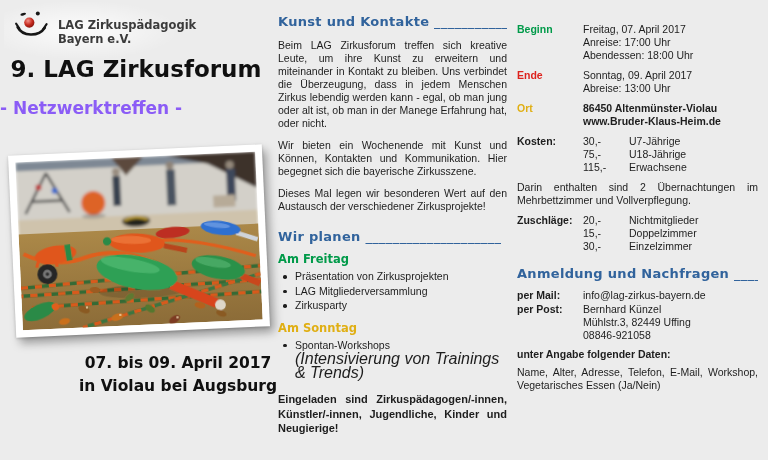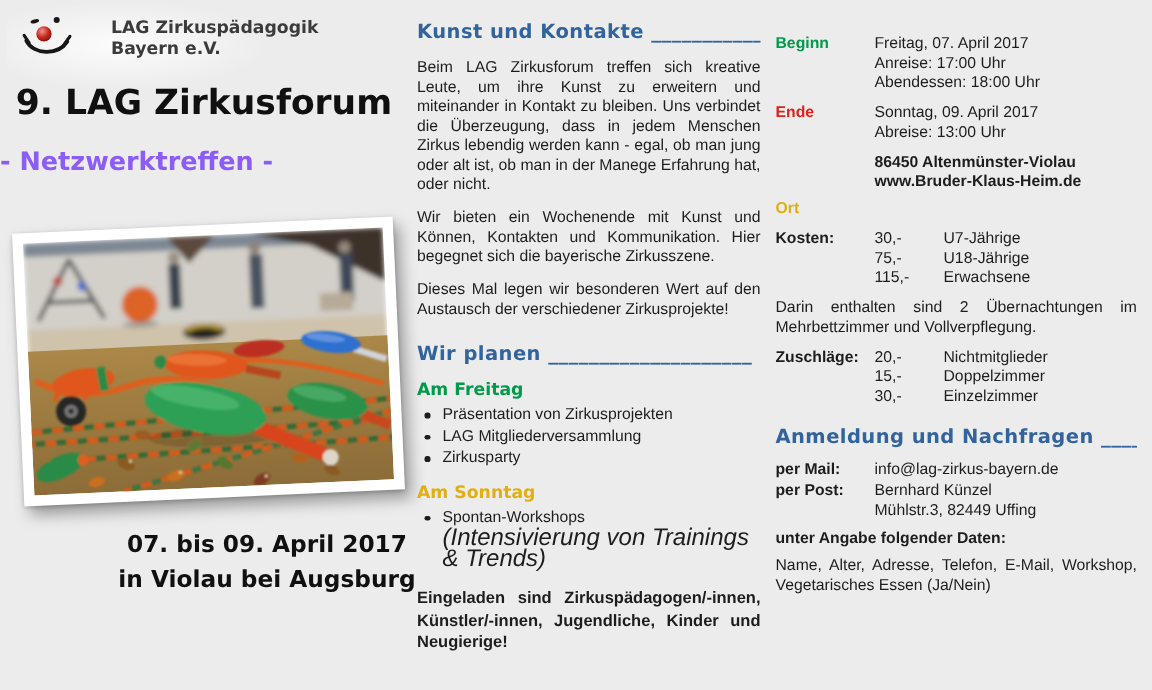--- a/index.html
+++ b/index.html
@@ -2,21 +2,21 @@
 <html><head>
 <meta charset="utf-8">
 <style>
   html,body{margin:0;padding:0;}
   .page{
     position:relative;width:768px;height:460px;overflow:hidden;
     background:#ececec;
     font-family:"Liberation Sans",sans-serif;color:#1d1d1d;
   }
   
-  .logo{position:absolute;left:14px;top:8px;display:flex;align-items:flex-start;gap:24px;}
+  .logo{position:absolute;left:14px;top:8px;display:flex;align-items:flex-end;gap:8px;}
   .logo::before{content:"";position:absolute;left:-10px;top:-6px;width:170px;height:56px;
     background:radial-gradient(ellipse at 45% 50%, rgba(255,255,255,.85) 0%, rgba(255,255,255,0) 75%);
     pointer-events:none;}
   .logo svg{position:relative;}
   .logo-text{position:relative;font-family:"DejaVu Sans",sans-serif;font-weight:bold;
     font-size:11.5px;line-height:14px;color:#3b3b3b;padding-top:3px;}
   .main-title{position:absolute;left:0;top:56px;width:272px;text-align:center;
     font-family:"DejaVu Sans",sans-serif;font-weight:bold;font-size:23px;color:#101010;}
   .sub-title{position:absolute;left:0;top:98px;width:272px;
     font-family:"DejaVu Sans",sans-serif;font-weight:bold;font-size:17px;color:#8b5cf6;}
@@ -28,21 +28,21 @@
     font-family:"DejaVu Sans",sans-serif;font-weight:bold;font-size:15.5px;line-height:23px;color:#101010;padding-left:38px;}
   
   h2.sec{font-family:"DejaVu Sans",sans-serif;font-weight:bold;font-size:13px;
     letter-spacing:.3px;color:#31639c;margin:0;white-space:nowrap;overflow:hidden;}
   .just{text-align:justify;}
   p{margin:0;}
   .body-txt{font-size:10.5px;line-height:13px;}
   .b{font-weight:bold;}
   .green{color:#009a49;}
   .red{color:#dd221d;}
-  .gold{color:#e0af14;margin-top:31px;}
+  .gold{color:#e0af14;}
   
   .col-mid{position:absolute;left:278px;top:14px;width:229px;}
   .col-mid .p1{margin-top:10px;}
   .col-mid .pn{margin-top:9px;}
   .col-mid h2.plan{margin-top:16px;}
   .day-label{font-family:"DejaVu Sans",sans-serif;font-weight:bold;font-size:11.5px;margin:8px 0 3px;}
   ul.day-list{list-style:none;margin:0;padding:0;}
   ul.day-list li{position:relative;padding-left:17px;font-size:10.5px;line-height:14.5px;}
   ul.day-list li::before{content:"";position:absolute;left:5px;top:6px;width:3.5px;height:3.5px;
     border-radius:50%;background:#1d1d1d;}
@@ -308,20 +308,21 @@
     <div class="org-row mail-row">
       <div class="org-label">per Mail:</div>
       <div class="org-val">info@lag-zirkus-bayern.de</div>
     </div>
 
     <div class="org-row post-row">
       <div class="org-label">per Post:</div>
       <div class="org-val">
         <div>Bernhard Künzel</div>
         <div>Mühlstr.3, 82449 Uffing</div>
+        <div>08846-921058</div>
       </div>
     </div>
 
     <p class="data-head">unter Angabe folgender Daten:</p>
     <p class="body-txt just data-txt">Name, Alter, Adresse, Telefon, E-Mail, Workshop, Vegetarisches Essen (Ja/Nein)</p>
   </div>
 
 </div>
 
 </body></html>

